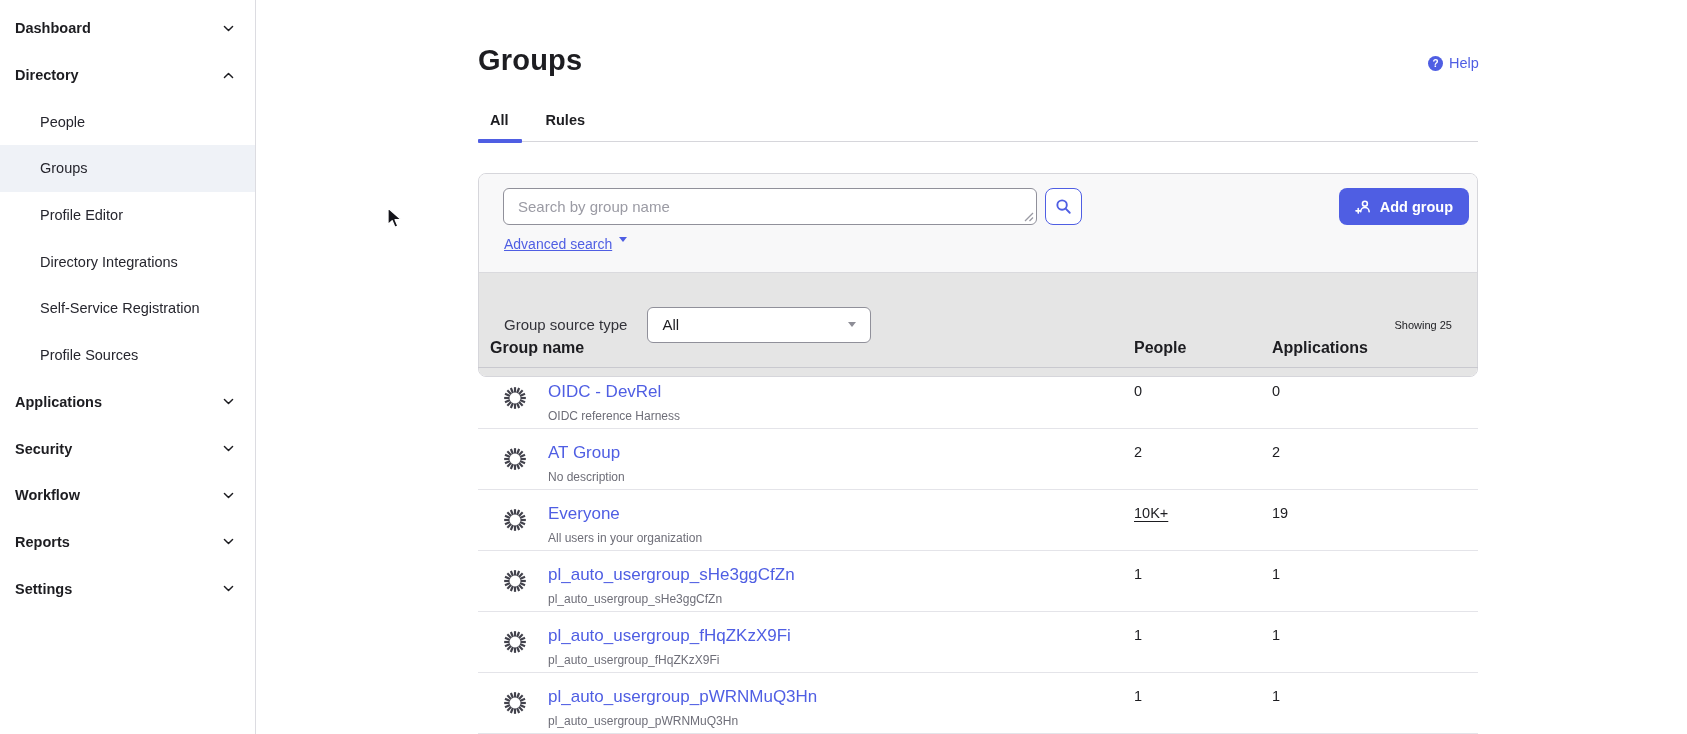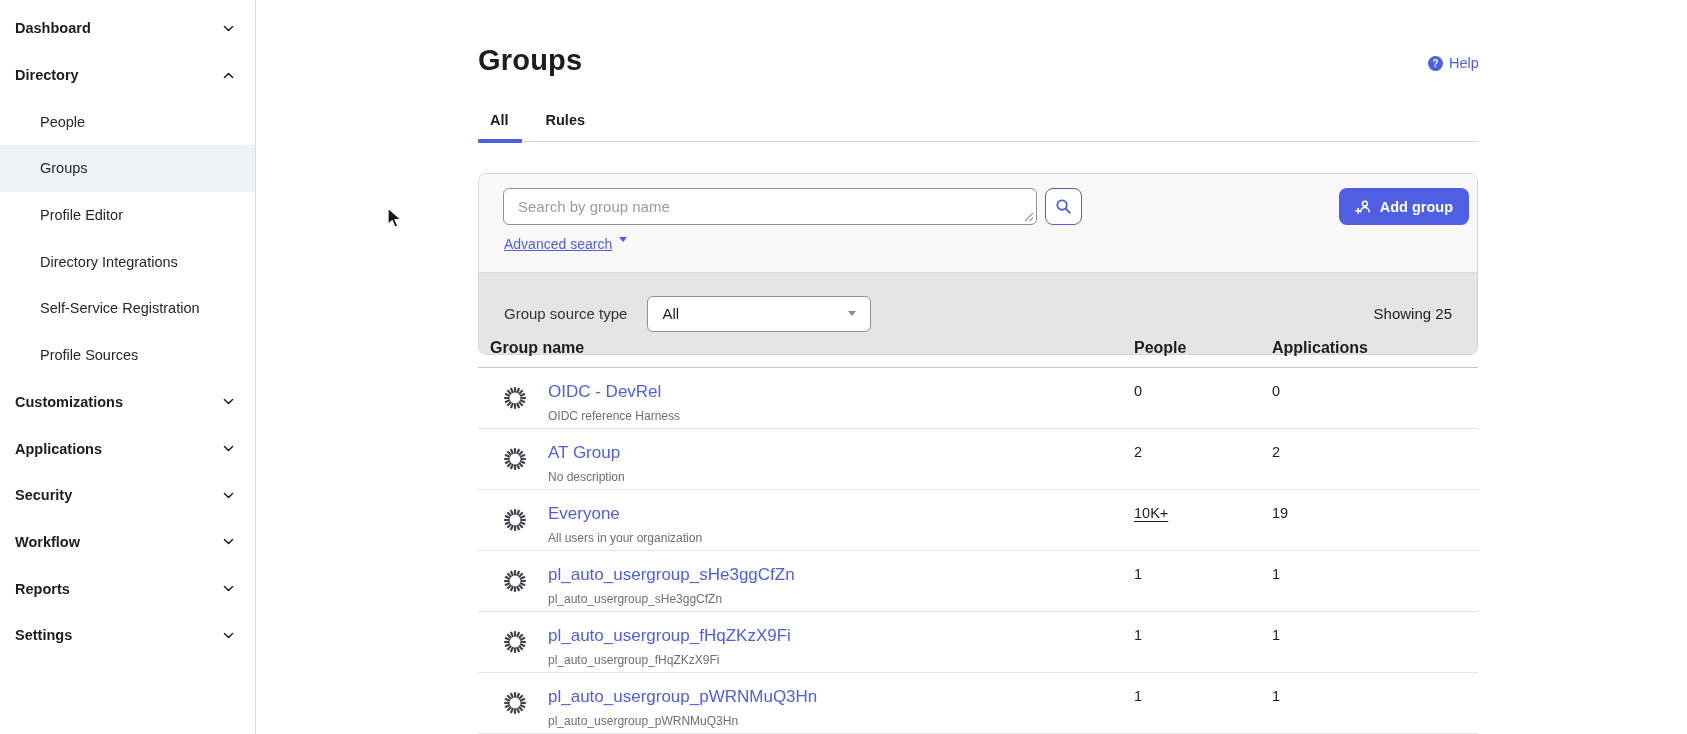--- a/index.html
+++ b/index.html
@@ -27,21 +27,21 @@
           color:var(--accent); font-size:14.5px; cursor:pointer; }
   .help-icon { width:15px; height:15px; border-radius:50%; background:var(--accent); color:#fff;
                font-size:10px; font-weight:700; display:flex; align-items:center; justify-content:center; }
   
   .tabs { position:absolute; left:478px; top:112px; width:1000px; display:flex;
           border-bottom:1px solid #d6d6db; padding-left:12px; }
   .tab { margin-right:37px; padding-bottom:13px; font-size:14.5px; font-weight:700; position:relative; cursor:pointer; }
   .tab.active::after { content:""; position:absolute; left:-12px; right:-13px; bottom:-2px;
                        height:4px; background:var(--accent); border-radius:1px; }
   
-  .card { position:absolute; left:478px; top:173px; width:1000px; height:182px;
+  .card { position:absolute; left:478px; top:173px; width:1000px; height:204px;
           border:1px solid #d6d6db; border-radius:8px; overflow:hidden; display:flex; flex-direction:column; }
   .card-search { height:99px; background:#f8f8f9; border-bottom:1px solid #dadade; position:relative; }
   .search-box { position:absolute; left:24px; top:14px; width:534px; height:37px; background:#fff;
                 border:1px solid #90909a; border-radius:6px; resize:none; font-family:inherit;
                 font-size:15px; padding:9px 28px 0 14px; color:#1d1d21; outline:none; }
   .search-box::placeholder { color:#9b9ba4; }
   .grip { position:absolute; left:544px; top:37px; pointer-events:none; }
   .search-btn { position:absolute; left:566px; top:14px; width:37px; height:37px; background:#fff;
                 border:1.5px solid var(--accent); border-radius:8px; display:flex; align-items:center;
                 justify-content:center; cursor:pointer; }
@@ -53,21 +53,21 @@
              background:var(--accent); border:none; border-radius:8px; color:#fff;
              font-family:inherit; font-size:14.5px; font-weight:700;
              display:flex; align-items:center; gap:8px; cursor:pointer; }
   .card-filter { flex:1; background:#e5e5e5; display:flex; align-items:center; padding:0 25px; }
   .filter-label { font-size:15px; color:#33333a; margin-right:20px; }
   .dropdown { width:224px; height:36px; background:#fff; border:1px solid #90909a; border-radius:6px;
               display:flex; align-items:center; justify-content:space-between; padding:0 14px;
               font-size:15px; cursor:pointer; }
   .dd-caret { width:0; height:0; border-left:4.5px solid transparent; border-right:4.5px solid transparent;
               border-top:5.5px solid #8d8d96; }
-  .showing { margin-left:auto; font-size:15px; }
+  .showing { margin-left:auto; font-size:11px; }
   
   .table { position:absolute; left:478px; top:329px; width:1000px; }
   .thead { display:flex; height:39px; align-items:center; border-bottom:1px solid #c9c9cf;
            font-size:16px; font-weight:600; }
   .col-name { width:656px; padding-left:12px; }
   .col-people { width:138px; }
   .col-apps { flex:1; }
   .row { display:flex; height:61px; border-bottom:1px solid #e4e4e9; padding-top:14px; align-items:flex-start; }
   .row .col-name { display:flex; align-items:flex-start; }
   .g-icon { margin:3px 20px 0 12px; flex:0 0 auto; display:block; }
@@ -112,26 +112,20 @@
   </div>
     <div class="nav-item sub">
     <span class="nav-label">Self-Service Registration</span>
 
   </div>
     <div class="nav-item sub">
     <span class="nav-label">Profile Sources</span>
 
   </div>
     <div class="nav-item top">
-    <span class="nav-label">Customizations</span>
-    <svg class="chev" width="13" height="13" viewBox="0 0 16 16">
-      <path d="M3 5.5 L8 10.5 L13 5.5" fill="none" stroke="#1d1d21" stroke-width="1.8" stroke-linecap="round" stroke-linejoin="round"></path>
-    </svg>
-  </div>
-    <div class="nav-item top">
     <span class="nav-label">Applications</span>
     <svg class="chev" width="13" height="13" viewBox="0 0 16 16">
       <path d="M3 5.5 L8 10.5 L13 5.5" fill="none" stroke="#1d1d21" stroke-width="1.8" stroke-linecap="round" stroke-linejoin="round"></path>
     </svg>
   </div>
     <div class="nav-item top">
     <span class="nav-label">Security</span>
     <svg class="chev" width="13" height="13" viewBox="0 0 16 16">
       <path d="M3 5.5 L8 10.5 L13 5.5" fill="none" stroke="#1d1d21" stroke-width="1.8" stroke-linecap="round" stroke-linejoin="round"></path>
     </svg>

